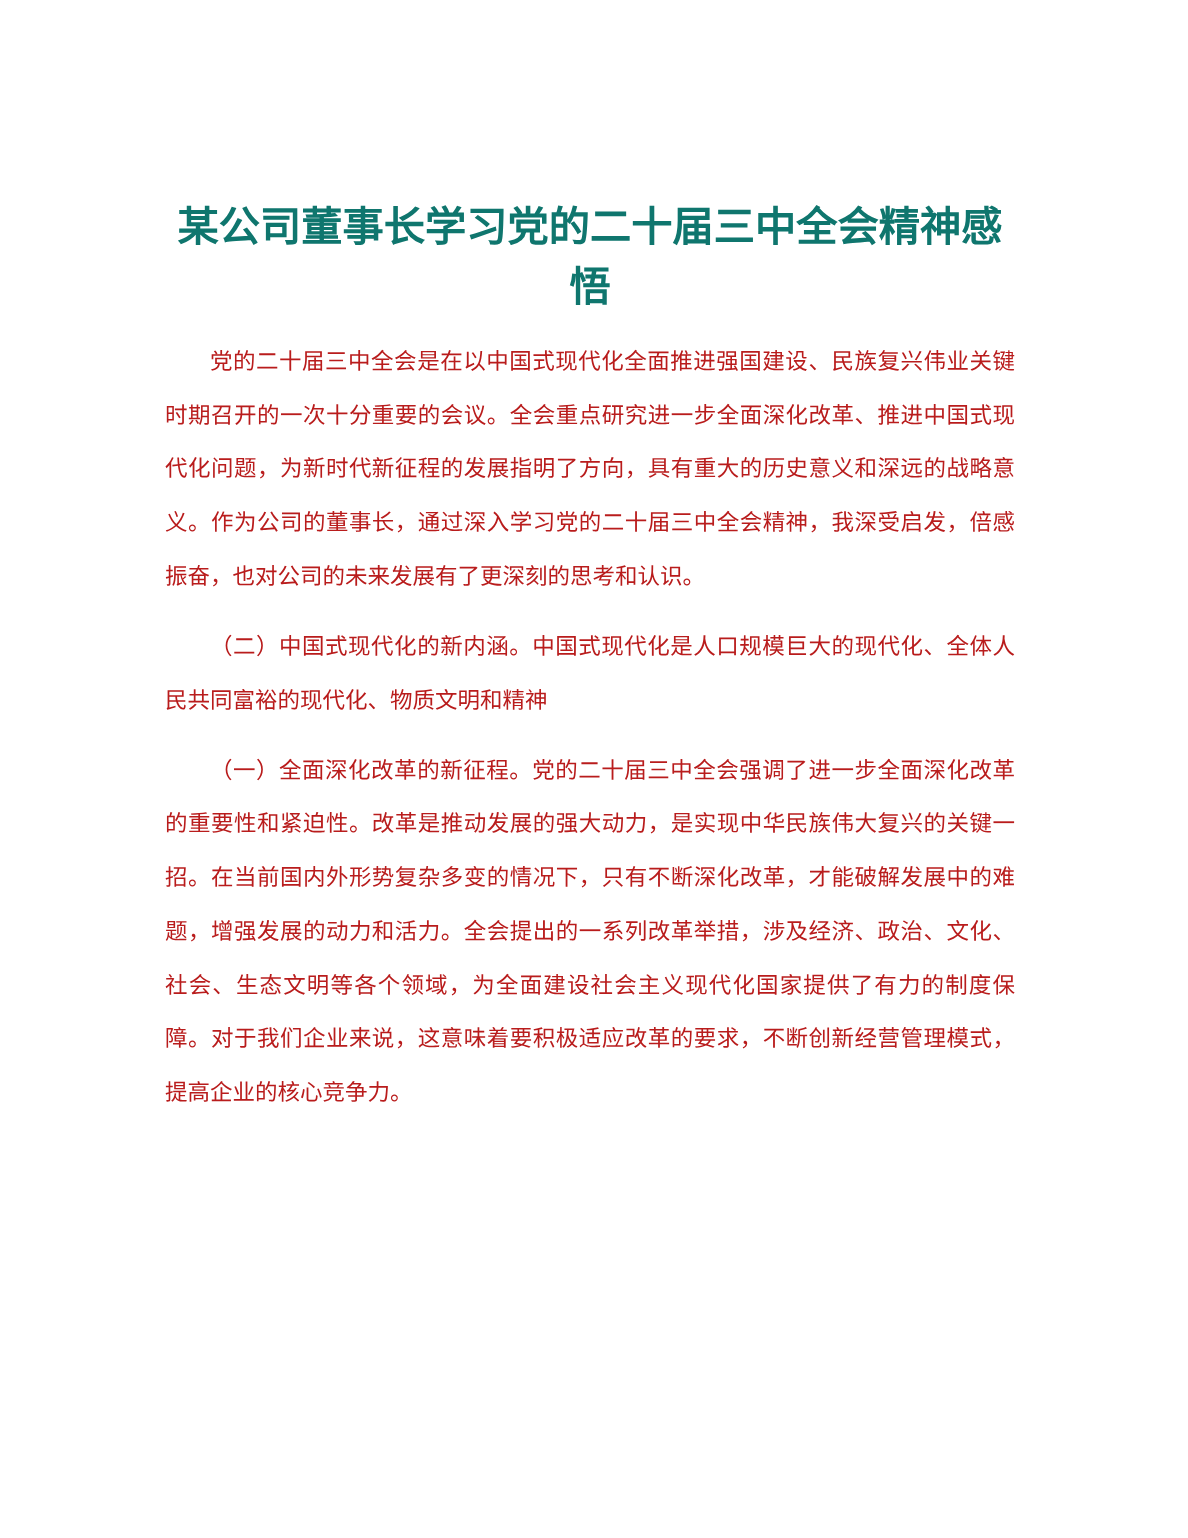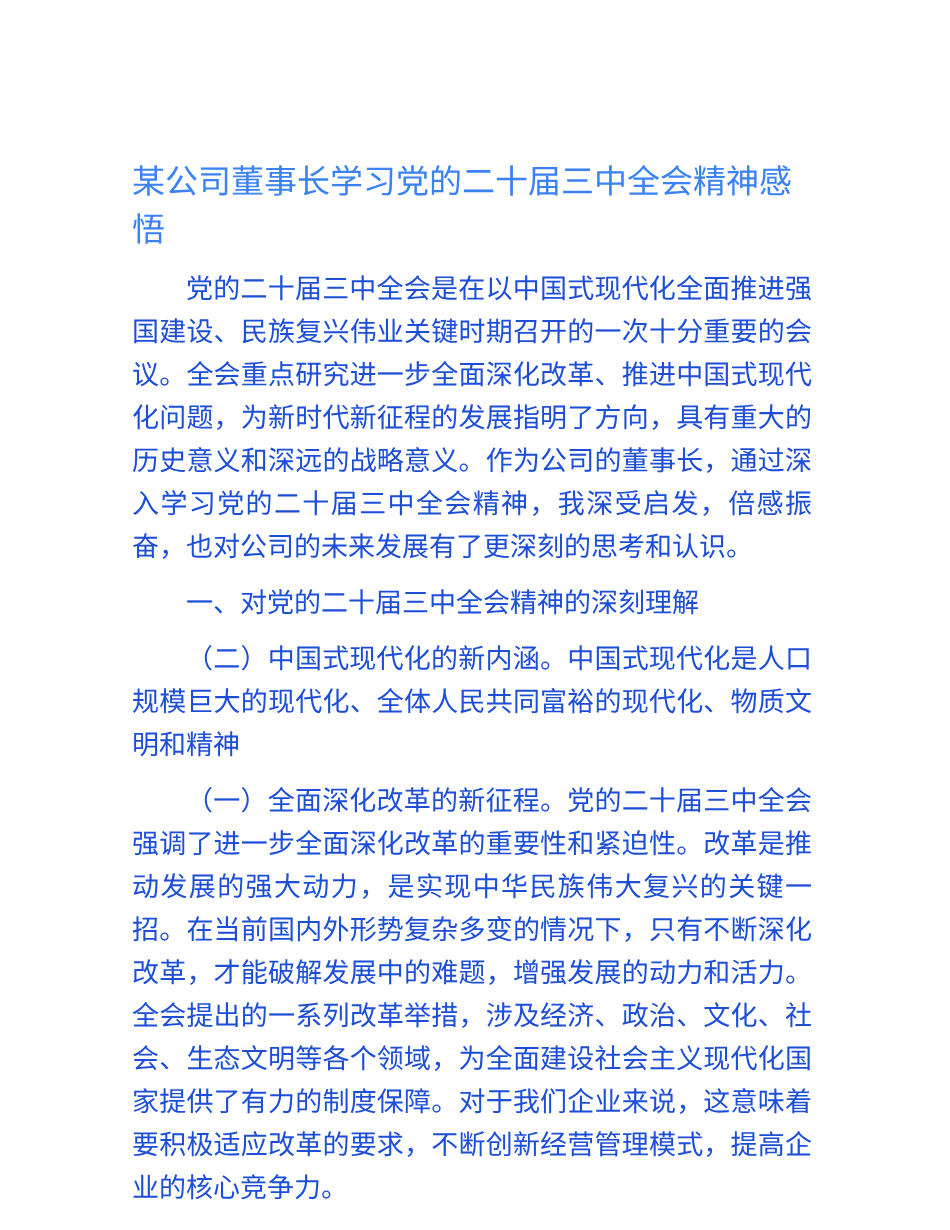--- a/index.html
+++ b/index.html
@@ -17,44 +17,43 @@
   .page {
     box-sizing: border-box;
     width: 950px;
     height: 1230px;
     padding: 158px 138px 0 132px;
     background: #ffffff;
   }
   .doc-title {
     margin: 0 0 14px 0;
     font-family: "Liberation Sans", sans-serif;
-    font-weight: 400;
+    font-weight: 700;
     font-size: 33px;
     line-height: 48px;
-    text-align: left;
-    color: #3b82f6;
+    text-align: center;
+    color: #0f766e;
   }
   .doc-para {
     margin: 0 0 13px 0;
     font-family: "Liberation Serif", serif;
     font-weight: 400;
-    font-size: 27px;
+    font-size: 18px;
     line-height: 43px;
     text-align: justify;
     text-indent: 2em;
-    color: #1d4ed8;
+    color: #b91c1c;
     word-break: break-all;
   }
 </style>
 </head>
 <body>
 
 <div class="page">
   <h1 class="doc-title">某公司董事长学习党的二十届三中全会精神感悟</h1>
 
   <p class="doc-para">党的二十届三中全会是在以中国式现代化全面推进强国建设、民族复兴伟业关键时期召开的一次十分重要的会议。全会重点研究进一步全面深化改革、推进中国式现代化问题，为新时代新征程的发展指明了方向，具有重大的历史意义和深远的战略意义。作为公司的董事长，通过深入学习党的二十届三中全会精神，我深受启发，倍感振奋，也对公司的未来发展有了更深刻的思考和认识。</p>
 
-  <p class="doc-para">一、对党的二十届三中全会精神的深刻理解</p>
 
   <p class="doc-para">（二）中国式现代化的新内涵。中国式现代化是人口规模巨大的现代化、全体人民共同富裕的现代化、物质文明和精神</p>
 
   <p class="doc-para">（一）全面深化改革的新征程。党的二十届三中全会强调了进一步全面深化改革的重要性和紧迫性。改革是推动发展的强大动力，是实现中华民族伟大复兴的关键一招。在当前国内外形势复杂多变的情况下，只有不断深化改革，才能破解发展中的难题，增强发展的动力和活力。全会提出的一系列改革举措，涉及经济、政治、文化、社会、生态文明等各个领域，为全面建设社会主义现代化国家提供了有力的制度保障。对于我们企业来说，这意味着要积极适应改革的要求，不断创新经营管理模式，提高企业的核心竞争力。</p>
 </div>
 
 </body></html>

